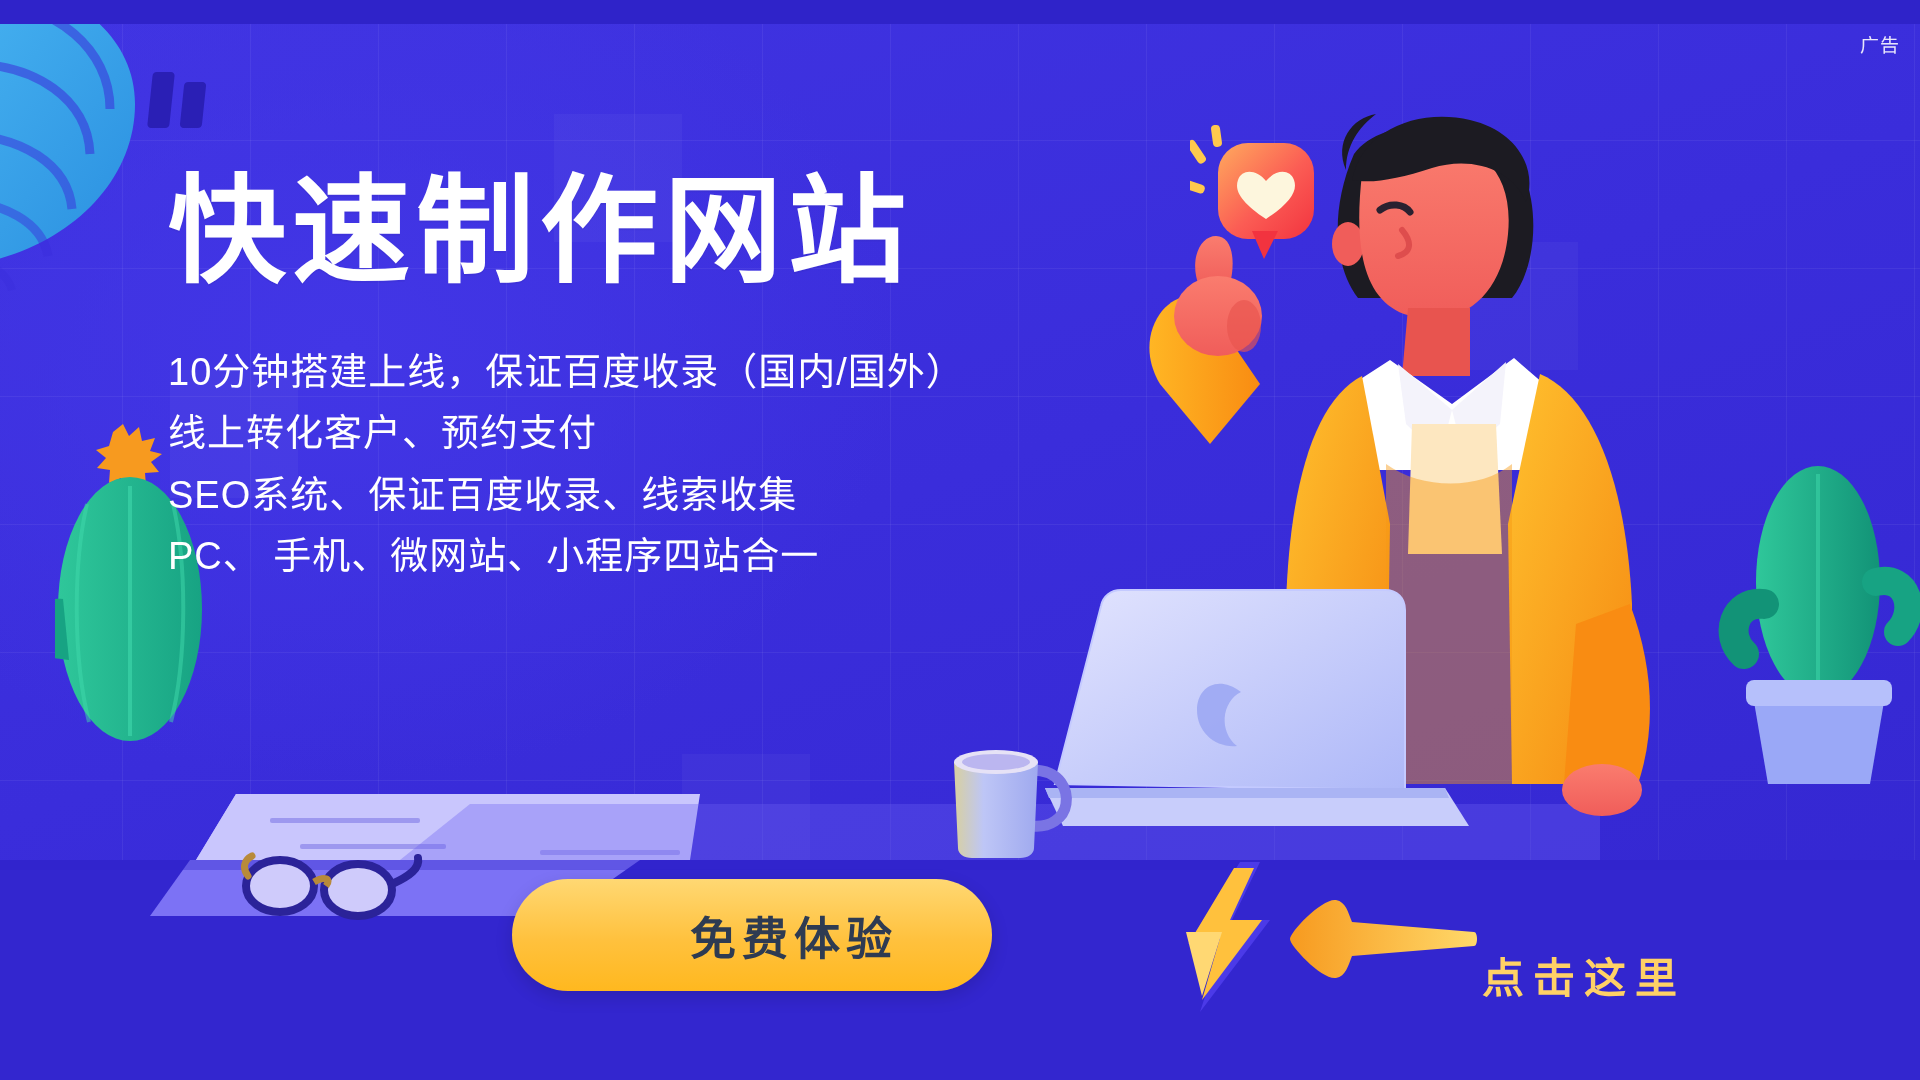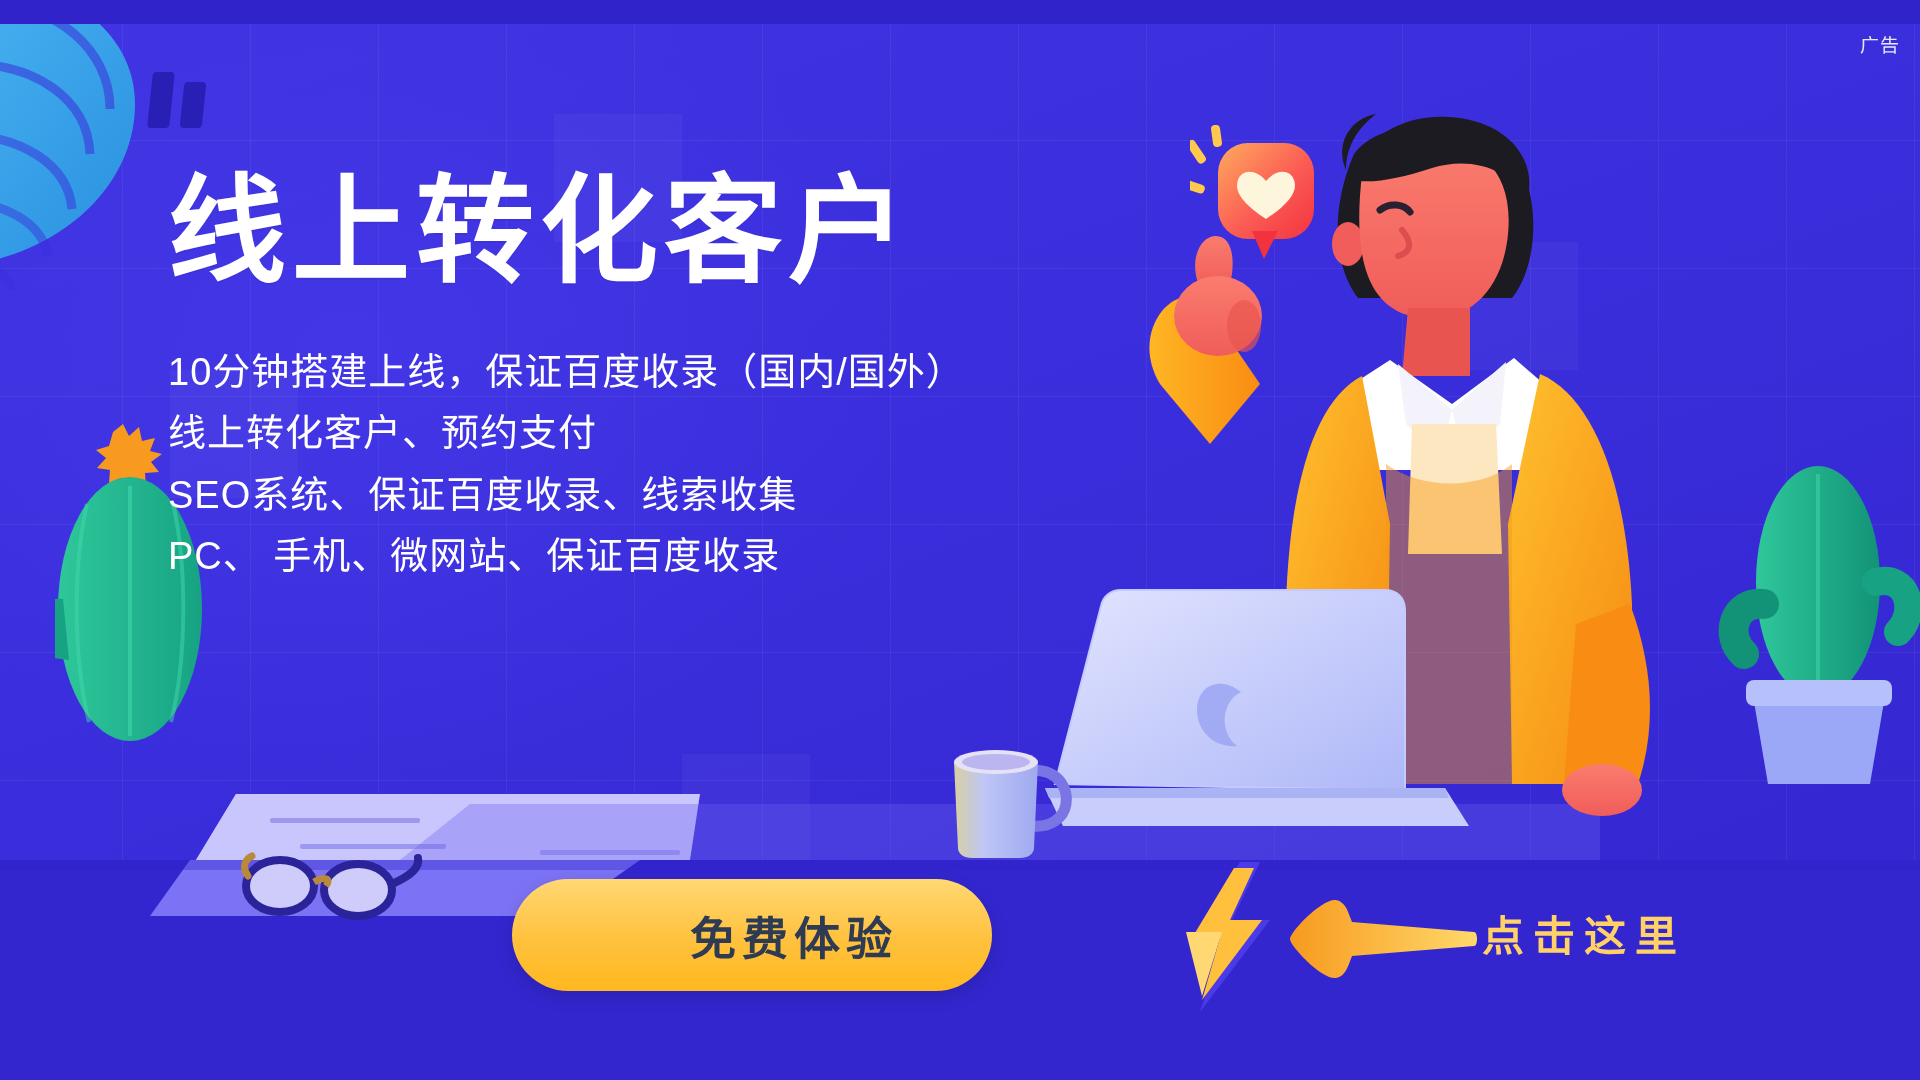--- a/index.html
+++ b/index.html
@@ -170,21 +170,21 @@
   .arrow-left {
     position: absolute;
     left: 1288px;
     top: 872px;
     z-index: 31;
   }
 
   .click-here {
     position: absolute;
     left: 1482px;
-    top: 878px;
+    top: 920px;
     color: #ffd166;
     font-size: 42px;
     font-weight: bold;
     letter-spacing: 9px;
     white-space: nowrap;
     z-index: 32;
   }
 
   
   .like-bubble {
@@ -422,26 +422,26 @@
         </linearGradient>
       </defs>
       <path d="M92,34 C122,34 128,56 126,68 C124,82 110,92 92,90" stroke="#7a74e4" stroke-width="11" fill="none"></path>
       <path d="M14,26 L98,26 L94,112 C94,118 88,122 80,122 L32,122 C24,122 18,118 18,112 Z" fill="url(#mugG)"></path>
       <ellipse cx="56" cy="26" rx="42" ry="12" fill="#e6e2f6"></ellipse>
       <ellipse cx="56" cy="26" rx="34" ry="8" fill="#8f89e9" opacity="0.5"></ellipse>
     </svg>
   </div>
 
   <div class="copy">
-    <h1 class="headline">线上转化客户</h1>
+    <h1 class="headline">快速制作网站</h1>
     <ul class="bullets">
       <li>10分钟搭建上线，保证百度收录（国内/国外）</li>
       <li>线上转化客户、预约支付</li>
       <li>SEO系统、保证百度收录、线索收集</li>
-      <li>PC、 手机、微网站、保证百度收录</li>
+      <li>PC、 手机、微网站、小程序四站合一</li>
     </ul>
   </div>
 
   <button class="cta-button">免费体验</button>
 
   <div class="bolt">
     <svg width="110" height="150" viewBox="0 0 110 150">
       <path d="M62,0 L10,82 L44,82 L22,150 L92,58 L54,58 L82,0 Z" fill="#4b3ae8"></path>
       <path d="M56,6 L14,76 L42,76 L24,138 L84,58 L52,58 L76,6 Z" fill="#ffc13d"></path>
       <path d="M8,70 L44,70 L24,134" fill="#ffd873"></path>

